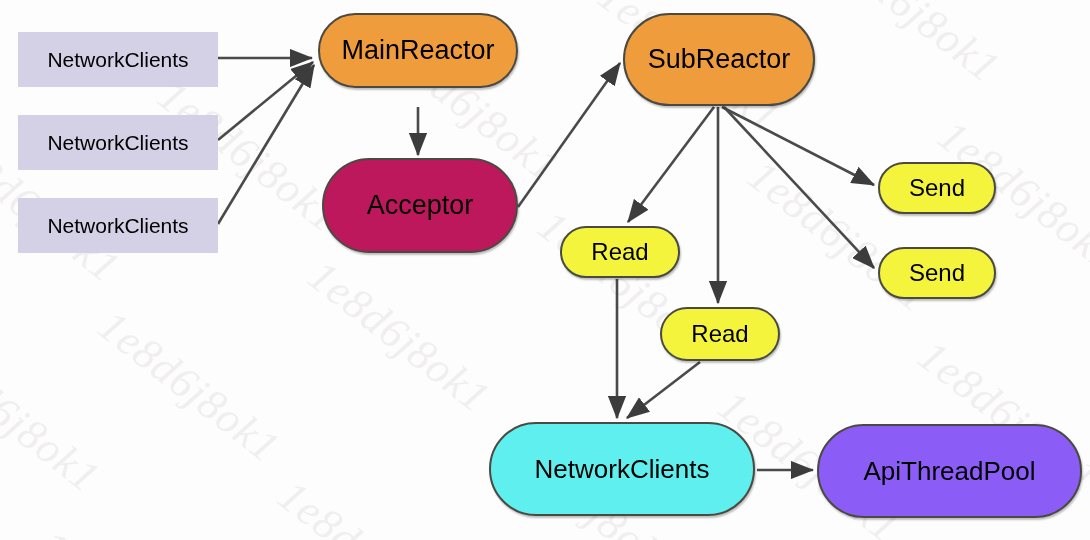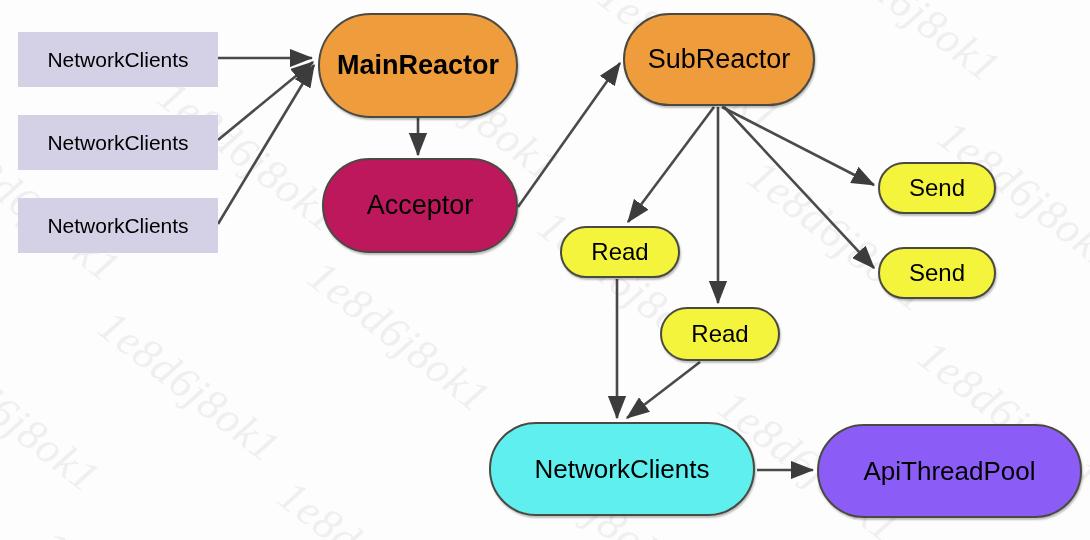--- a/index.html
+++ b/index.html
@@ -117,21 +117,21 @@
         <line x1="617" y1="279" x2="617" y2="418" stroke="#4a4a4a" stroke-width="2.6" marker-end="url(#arrowhead)"></line>
         <line x1="700" y1="362" x2="627" y2="418" stroke="#4a4a4a" stroke-width="2.6" marker-end="url(#arrowhead)"></line>
         <line x1="757" y1="470" x2="813" y2="470" stroke="#4a4a4a" stroke-width="2.6" marker-end="url(#arrowhead)"></line>
       </g>
   </svg>
 
   <div id="node-layer">
       <div class="node rect" style="left: 18px; top: 32px; width: 200px; height: 55px; background: rgb(212, 209, 230);">NetworkClients</div>
       <div class="node rect" style="left: 18px; top: 115px; width: 200px; height: 55px; background: rgb(212, 209, 230);">NetworkClients</div>
       <div class="node rect" style="left: 18px; top: 198px; width: 200px; height: 55px; background: rgb(212, 209, 230);">NetworkClients</div>
-      <div class="node rounded n-main" style="left: 318px; top: 13px; width: 200px; height: 105px; background: rgb(238, 156, 60); font-weight: bold;">MainReactor</div>
+      <div class="node rounded n-main" style="left: 318px; top: 13px; width: 200px; height: 75px; background: rgb(238, 156, 60);">MainReactor</div>
       <div class="node rounded n-accept" style="left: 322px; top: 158px; width: 196px; height: 95px; background: #be185d;">Acceptor</div>
       <div class="node rounded n-sub" style="left: 623px; top: 13px; width: 192px; height: 93px; background: rgb(238, 156, 60);">SubReactor</div>
       <div class="node rounded n-yellow" style="left: 560px; top: 226px; width: 120px; height: 52px; background: rgb(244, 244, 60);">Read</div>
       <div class="node rounded n-yellow" style="left: 660px; top: 307px; width: 120px; height: 54px; background: rgb(244, 244, 60);">Read</div>
       <div class="node rounded n-yellow" style="left: 878px; top: 162px; width: 118px; height: 52px; background: rgb(244, 244, 60);">Send</div>
       <div class="node rounded n-yellow" style="left: 878px; top: 247px; width: 118px; height: 52px; background: rgb(244, 244, 60);">Send</div>
       <div class="node rounded n-cyan" style="left: 489px; top: 422px; width: 266px; height: 94px; background: rgb(95, 239, 239);">NetworkClients</div>
       <div class="node rounded n-purple" style="left: 817px; top: 424px; width: 265px; height: 94px; background: #8b5cf6;">ApiThreadPool</div>
     </div>
 

